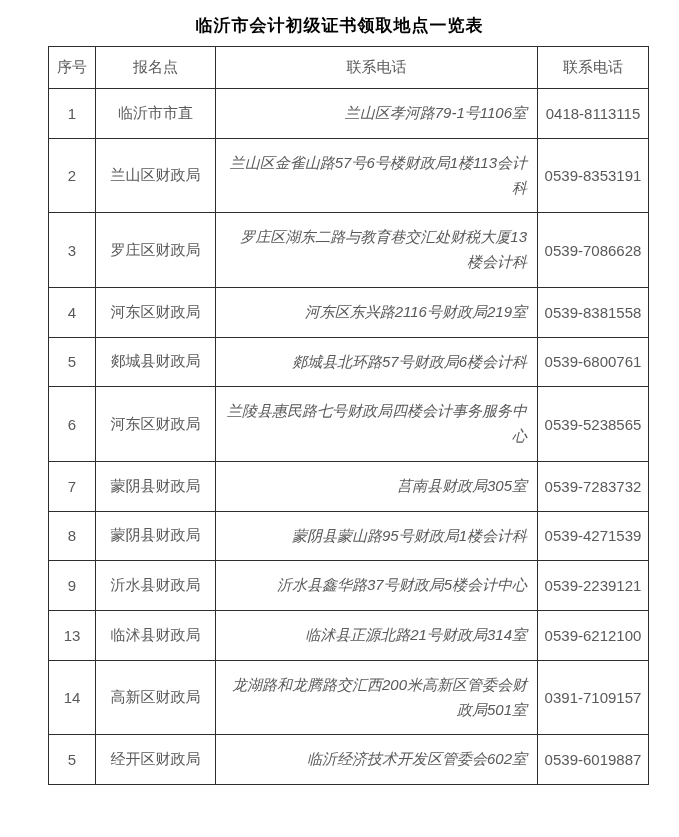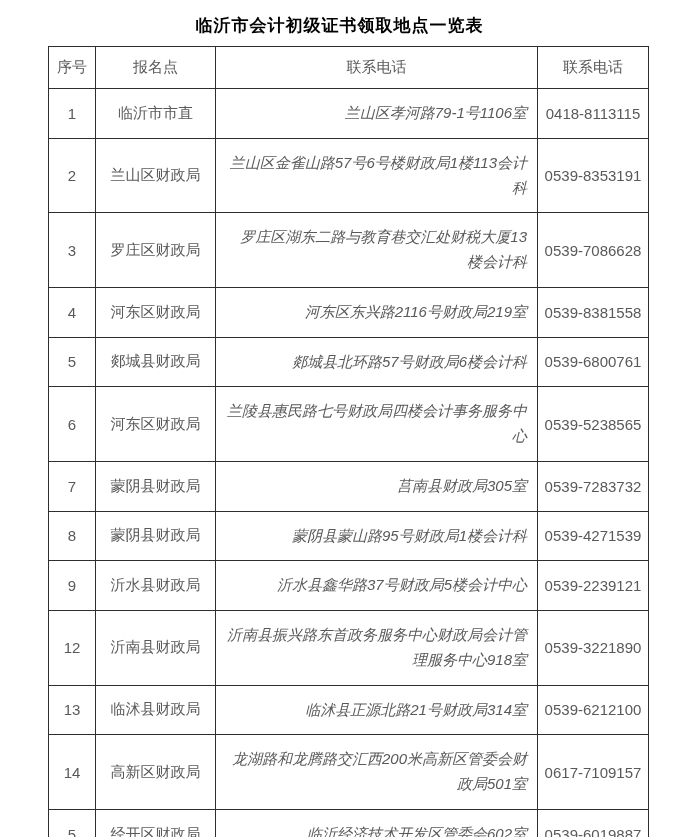--- a/index.html
+++ b/index.html
@@ -125,36 +125,30 @@
         <td class="addr">蒙阴县蒙山路95号财政局1楼会计科</td>
         <td>0539-4271539</td>
       </tr>
       <tr>
         <td>9</td>
         <td>沂水县财政局</td>
         <td class="addr">沂水县鑫华路37号财政局5楼会计中心</td>
         <td>0539-2239121</td>
       </tr>
       <tr>
-        <td>12</td>
-        <td>沂南县财政局</td>
-        <td class="addr">沂南县振兴路东首政务服务中心财政局会计管理服务中心918室</td>
-        <td>0539-3221890</td>
-      </tr>
-      <tr>
         <td>13</td>
         <td>临沭县财政局</td>
         <td class="addr">临沭县正源北路21号财政局314室</td>
         <td>0539-6212100</td>
       </tr>
       <tr>
         <td>14</td>
         <td>高新区财政局</td>
         <td class="addr">龙湖路和龙腾路交汇西200米高新区管委会财政局501室</td>
-        <td>0617-7109157</td>
+        <td>0391-7109157</td>
       </tr>
       <tr>
         <td>5</td>
         <td>经开区财政局</td>
         <td class="addr">临沂经济技术开发区管委会602室</td>
         <td>0539-6019887</td>
       </tr>
     </tbody>
   </table>
 

